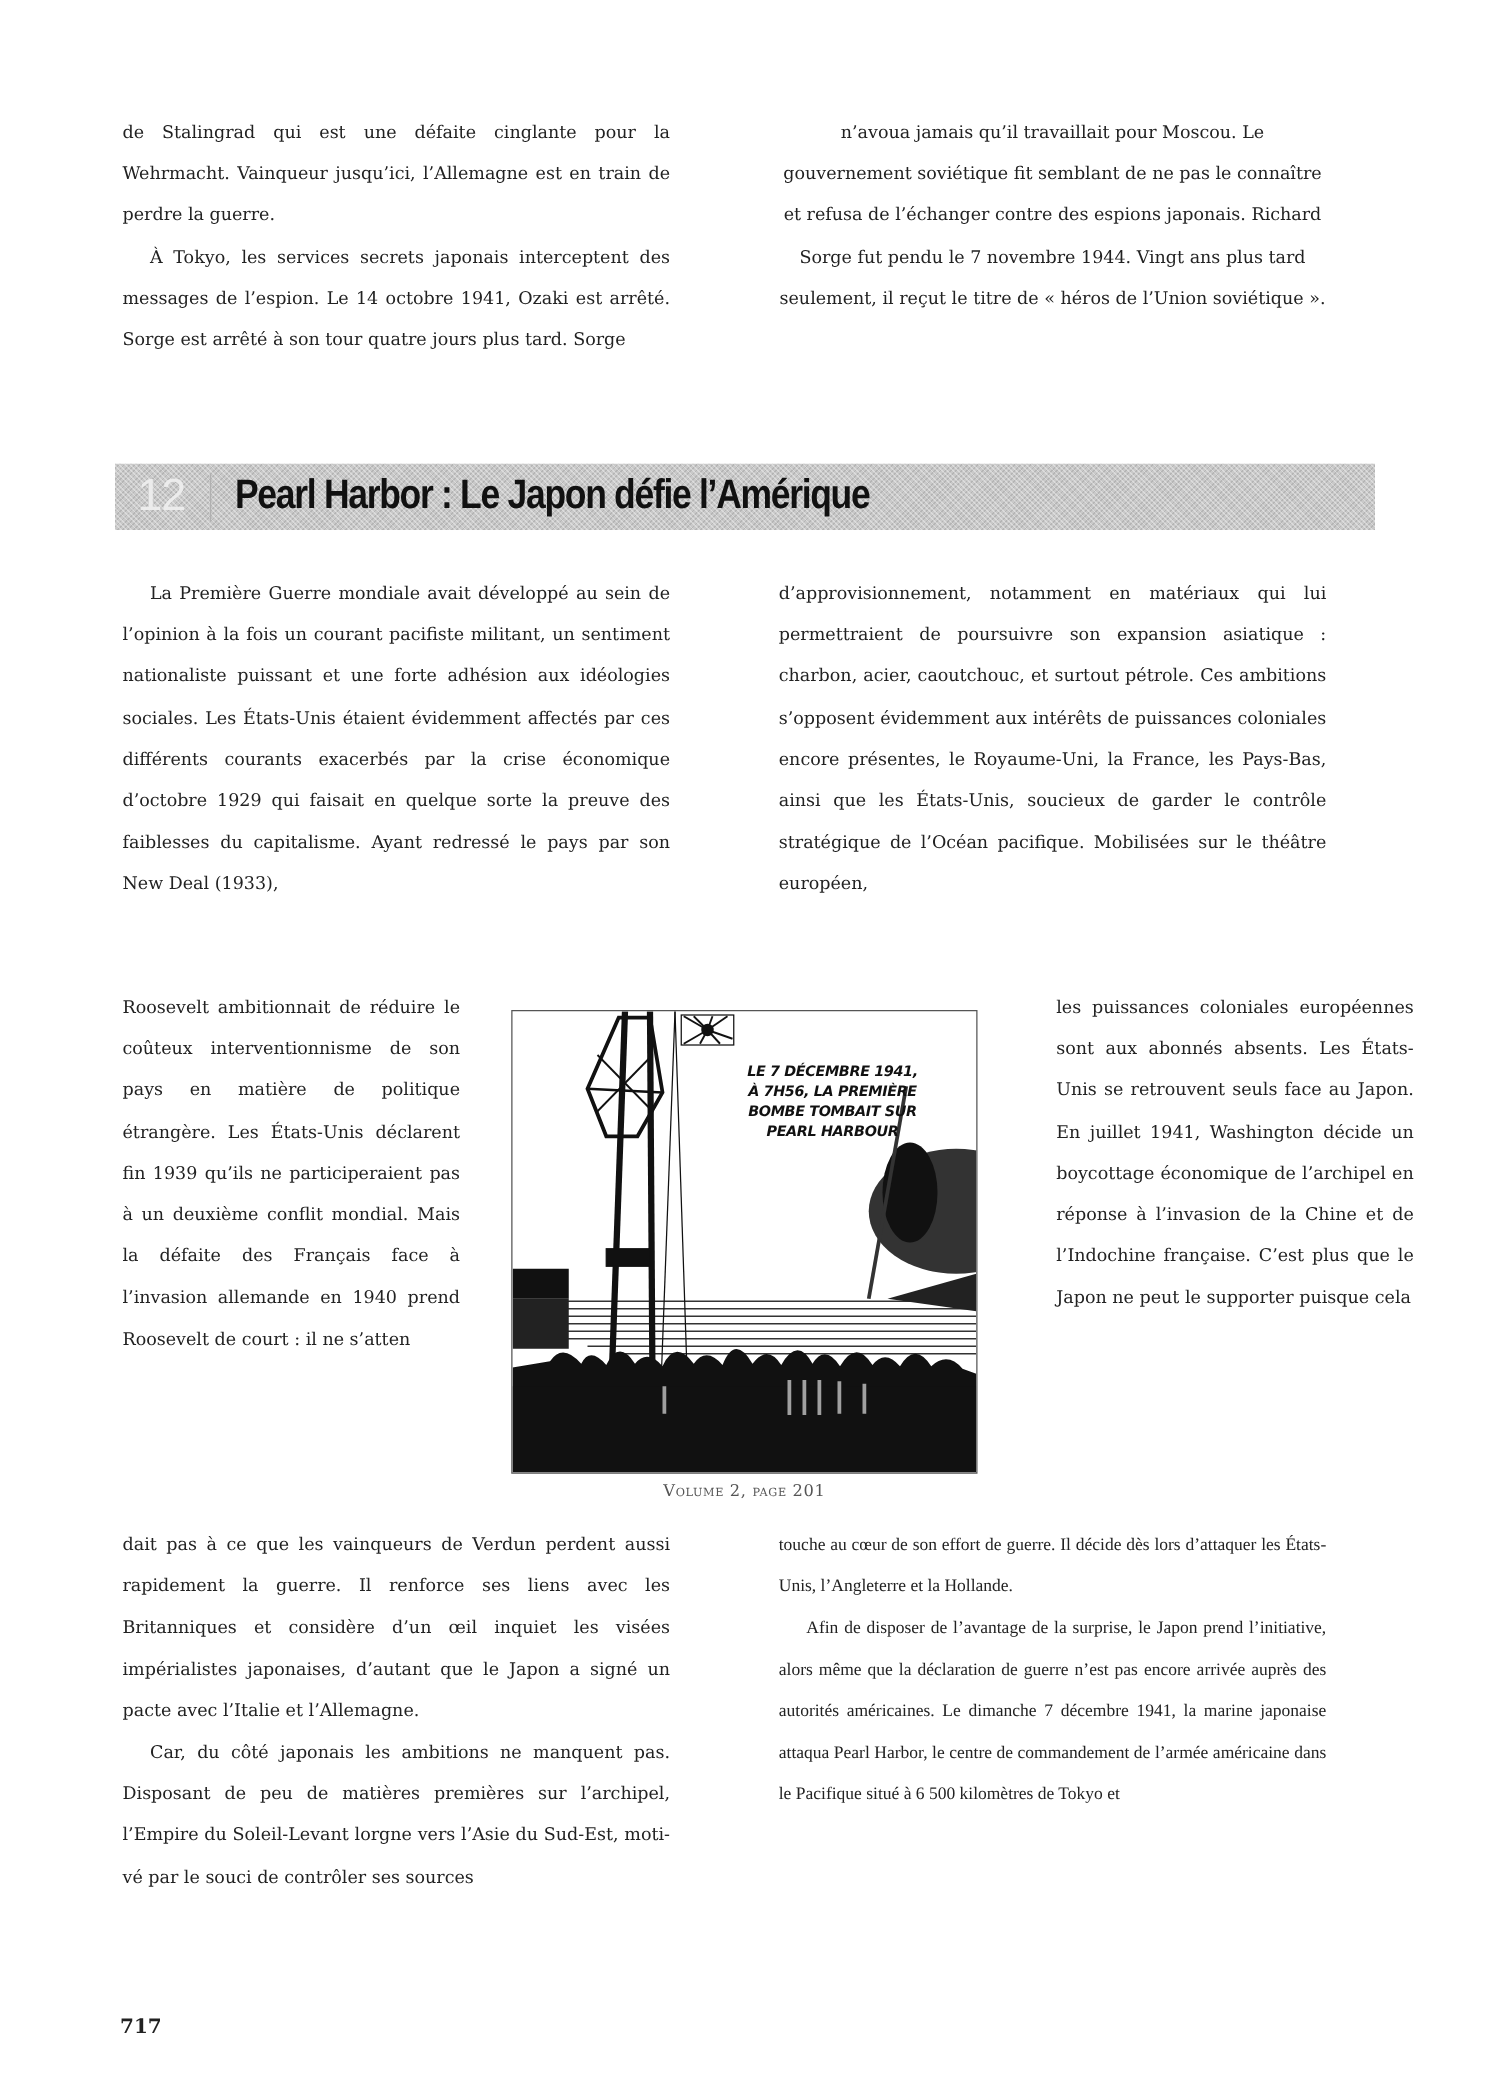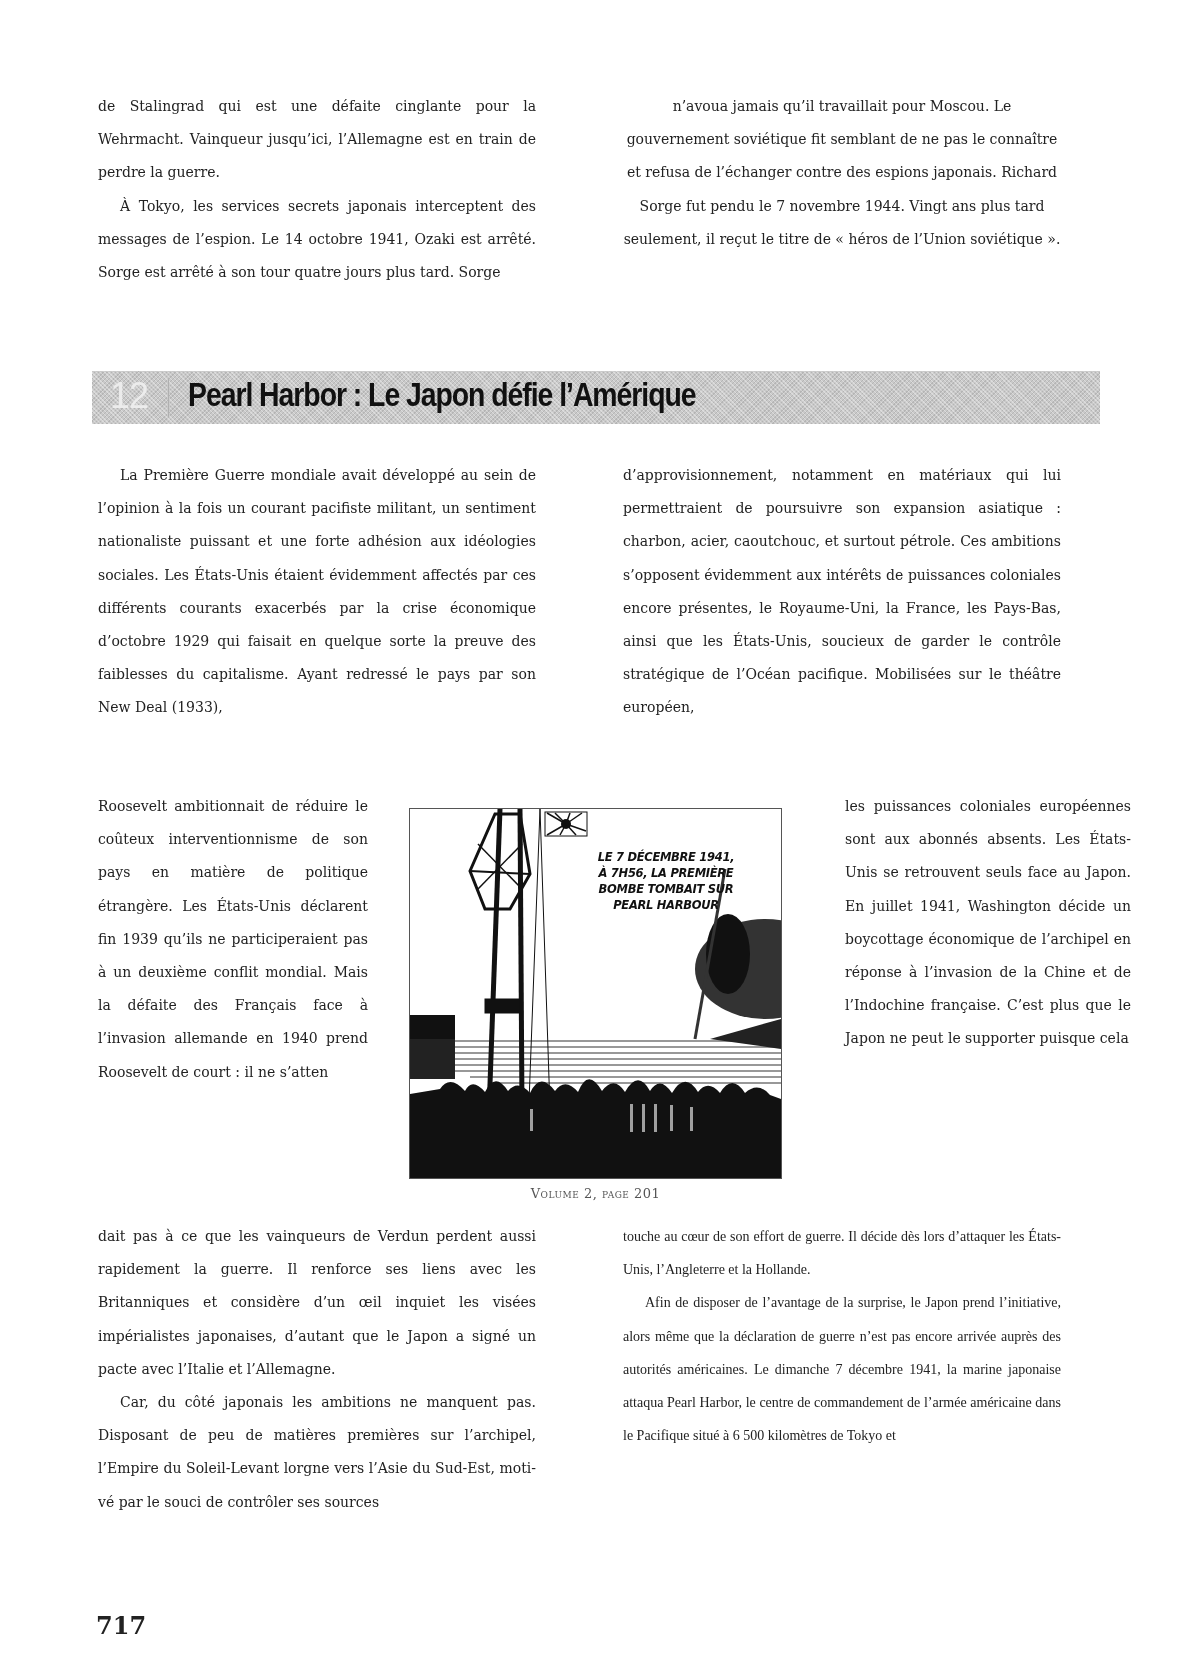--- a/index.html
+++ b/index.html
@@ -62,21 +62,21 @@
     letter-spacing: -0.3px;
     margin-left: 16px;
   }
   .caption {
     position: absolute; left: 409px; top: 1186px; width: 373px; text-align: center;
     font-family: "DejaVu Serif", serif; font-size: 13px; color: #555;
     font-variant: small-caps; letter-spacing: 0.5px;
   }
   .page-number {
     position: absolute; left: 96px; top: 1611px;
-    font-family: "DejaVu Serif", serif; font-weight: bold; font-size: 24px; color: #222;
+    font-family: "DejaVu Serif", serif; font-weight: bold; font-size: 16px; color: #222;
   }
 </style>
 </head>
 <body>
 
 <div class="col" id="top-left">
   <p class="noindent">de Stalingrad qui est une défaite cinglante pour la Wehrmacht. Vainqueur jusqu’ici, l’Allemagne est en train de perdre la guerre.</p>
   <p class="indent">À Tokyo, les services secrets japonais interceptent des messages de l’espion. Le 14 octobre 1941, Ozaki est arrêté. Sorge est arrêté à son tour quatre jours plus tard. Sorge</p>
 </div>
 <div class="col" id="top-right">

